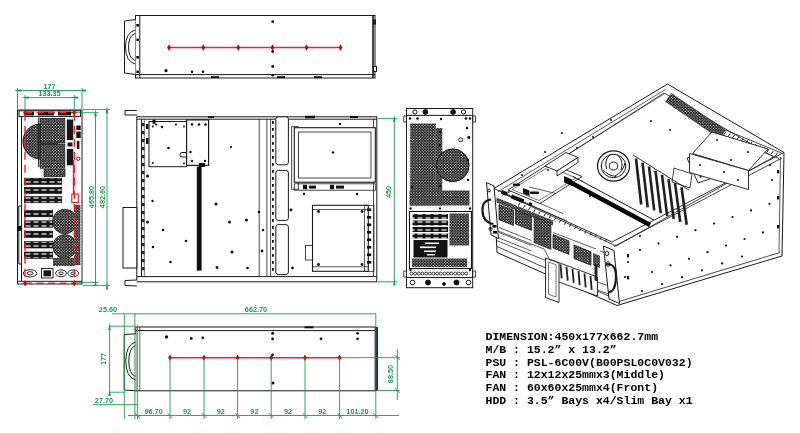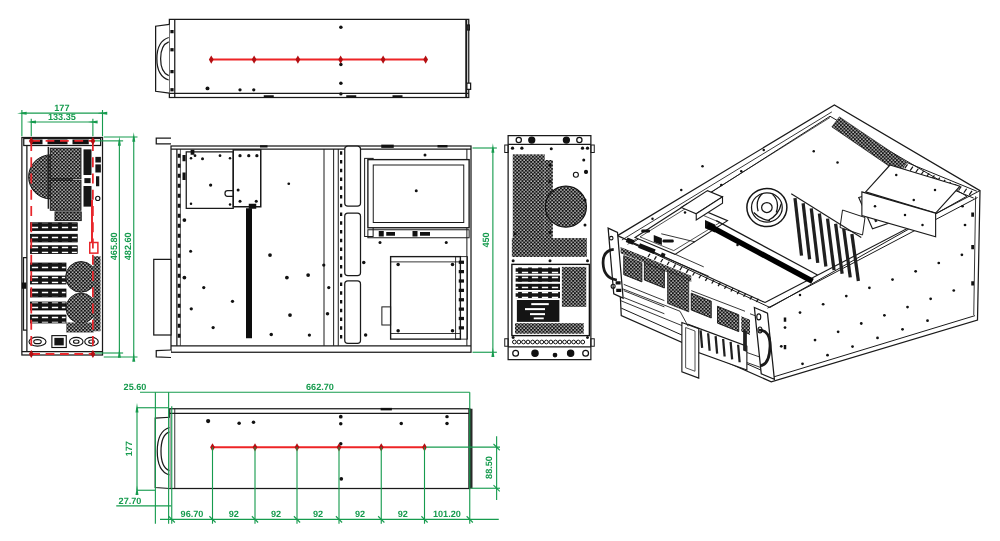--- a/index.html
+++ b/index.html
@@ -832,13 +832,19 @@
 
 <g fill="#111">
 <rect x="627" y="254" width="2" height="3.4"></rect>
         <rect x="627" y="276" width="2" height="3.4"></rect>
 <rect x="777" y="170" width="2.2" height="3.4"></rect>
         <rect x="777" y="196" width="2.2" height="3.4"></rect>
         <rect x="777" y="225" width="2.2" height="3.4"></rect>
 </g>
 </svg>
 
+<div class="spec">DIMENSION:450x177x662.7mm
+M/B : 15.2” x 13.2”
+PSU : PSL-6C00V(B00PSL0C0V032)
+FAN : 12x12x25mmx3(Middle)
+FAN : 60x60x25mmx4(Front)
+HDD : 3.5” Bays x4/Slim Bay x1</div>
 </div>
 
 </body></html>

